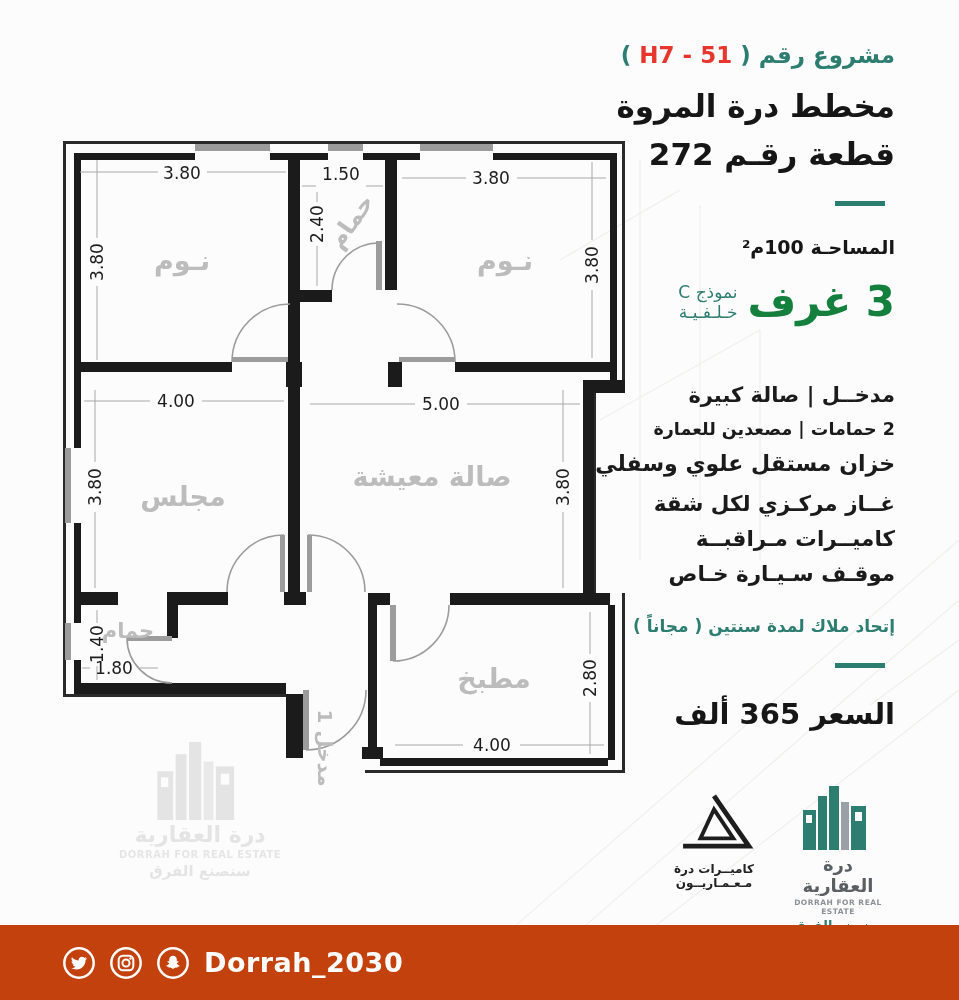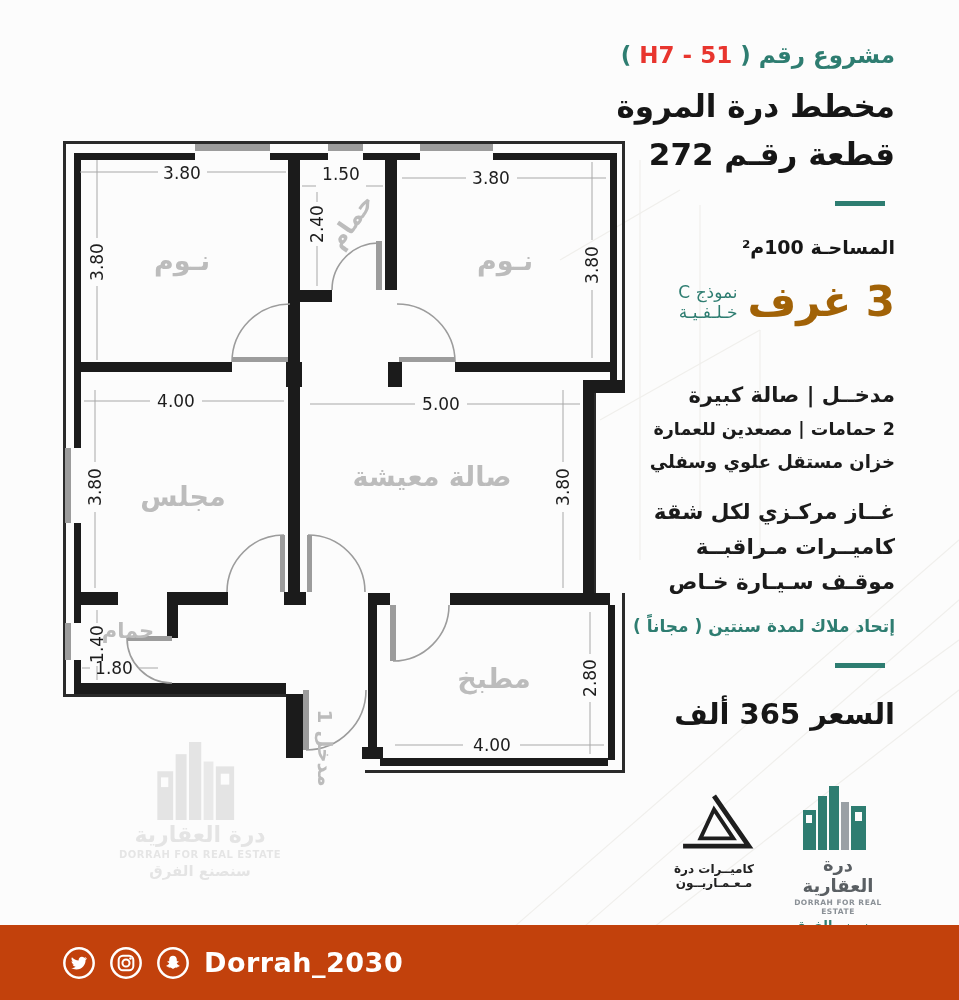--- a/index.html
+++ b/index.html
@@ -12,30 +12,30 @@
   .rp{position:absolute;top:0;right:64px;width:340px;direction:rtl;text-align:right;}
   .rp .abs{position:absolute;right:0;white-space:nowrap;}
   .proj{top:42px;font-size:23px;font-weight:bold;color:#2e7d71;}
   .proj .code{color:#e8352e;}
   .title1{top:88px;font-size:31px;font-weight:bold;color:#161616;}
   .title2{top:136px;font-size:31px;font-weight:bold;color:#161616;}
   .divider{position:absolute;right:74px;width:50px;height:5px;background:#2e7d71;}
   .d1{top:201px;} .d2{top:663px;}
   .area{top:236px;font-size:19px;font-weight:bold;color:#161616;}
   .roomsrow{top:281px;display:flex;flex-direction:row;align-items:center;gap:10px;}
-  .rooms-big{font-size:42px;font-weight:bold;color:#a16207;line-height:1;}
+  .rooms-big{font-size:42px;font-weight:bold;color:#15803d;line-height:1;}
   .model-col{display:flex;flex-direction:column;color:#2e7d71;font-weight:normal;}
   .model-line1{font-size:17px;}
   .model-line2{font-size:17px;letter-spacing:1px;}
   .features{top:383px;color:#1b1b1b;font-weight:bold;}
   .features div{white-space:nowrap;}
   .f1{font-size:21px;margin-bottom:12px;}
   .f2{font-size:17.5px;margin-bottom:12px;}
   .f3{font-size:21px;margin-bottom:11px;}
-  .f4{font-size:18px;margin-bottom:27px;}
+  .f4{font-size:22px;margin-bottom:15px;}
   .f5{font-size:21.5px;margin-bottom:10px;}
   .f6{font-size:21.5px;margin-bottom:10px;letter-spacing:1px;}
   .f7{font-size:21.5px;}
   .note{top:616px;font-size:17px;font-weight:bold;color:#2e7d71;}
   .price{top:697px;font-size:29px;font-weight:bold;color:#161616;}
 
   
   .abaad{position:absolute;left:668px;top:792px;width:92px;text-align:center;color:#222;}
   .abaad .cap1{font-size:12px;font-weight:bold;margin-top:8px;direction:rtl;}
   .abaad .cap2{font-size:12px;font-weight:bold;direction:rtl;}

